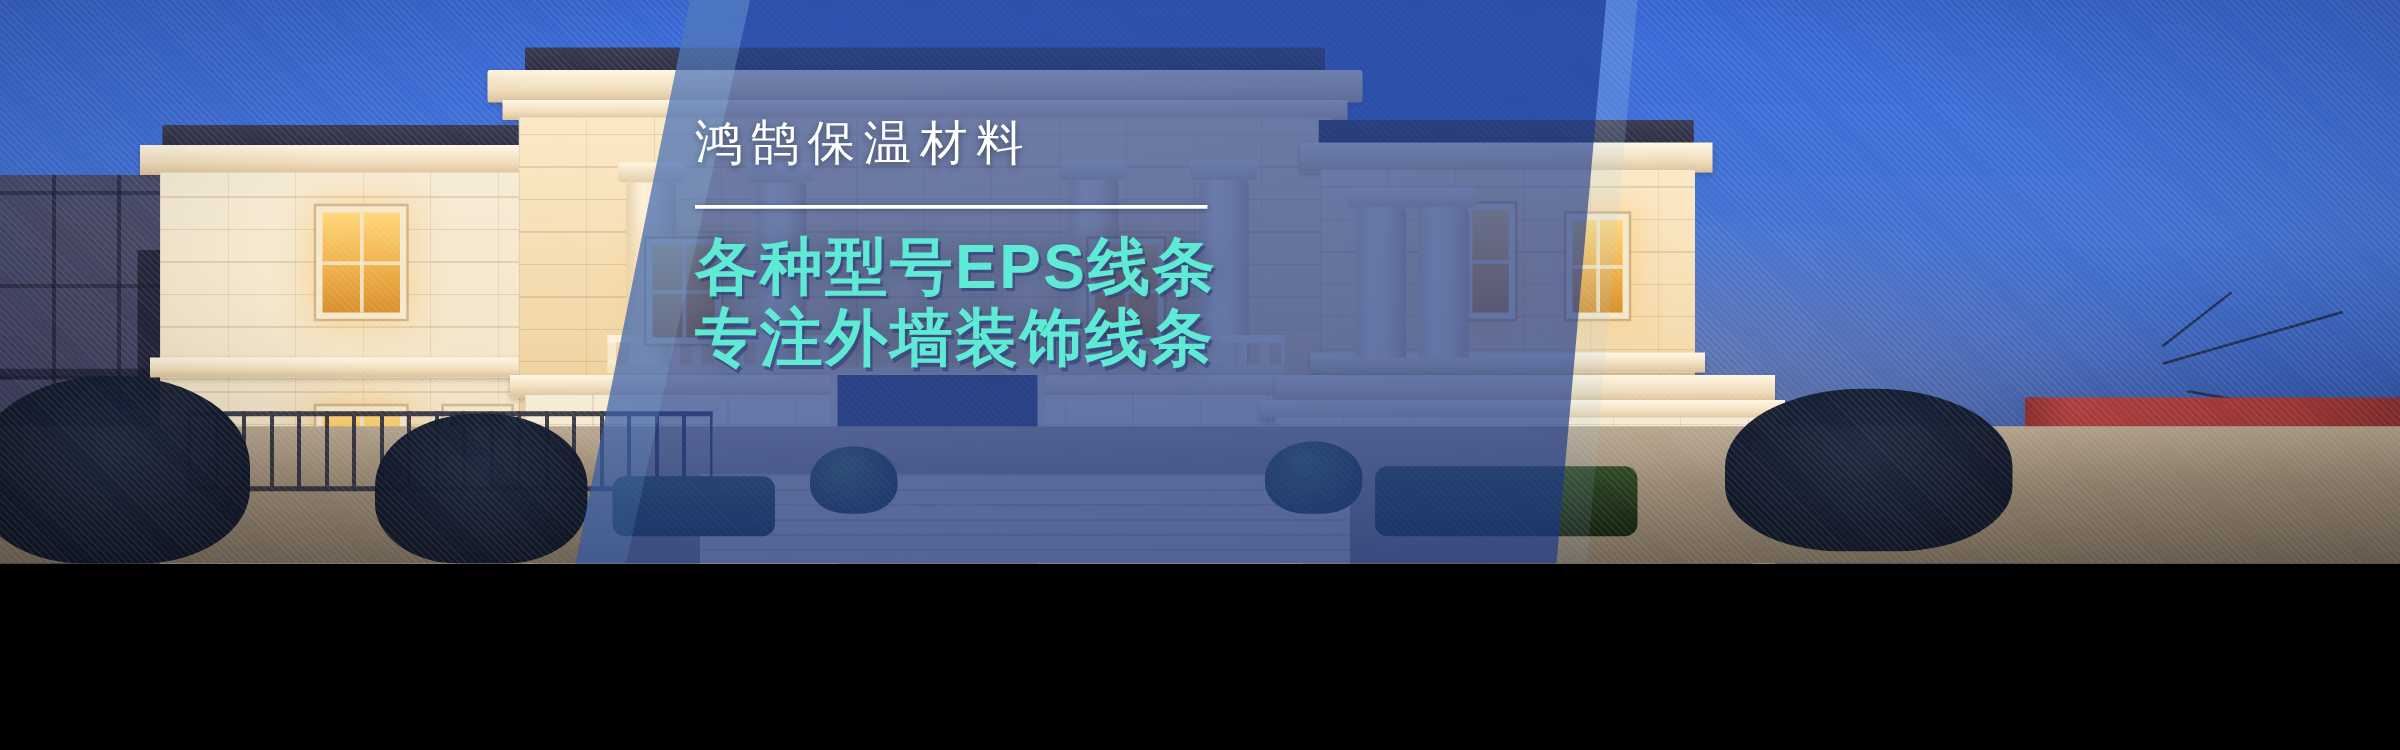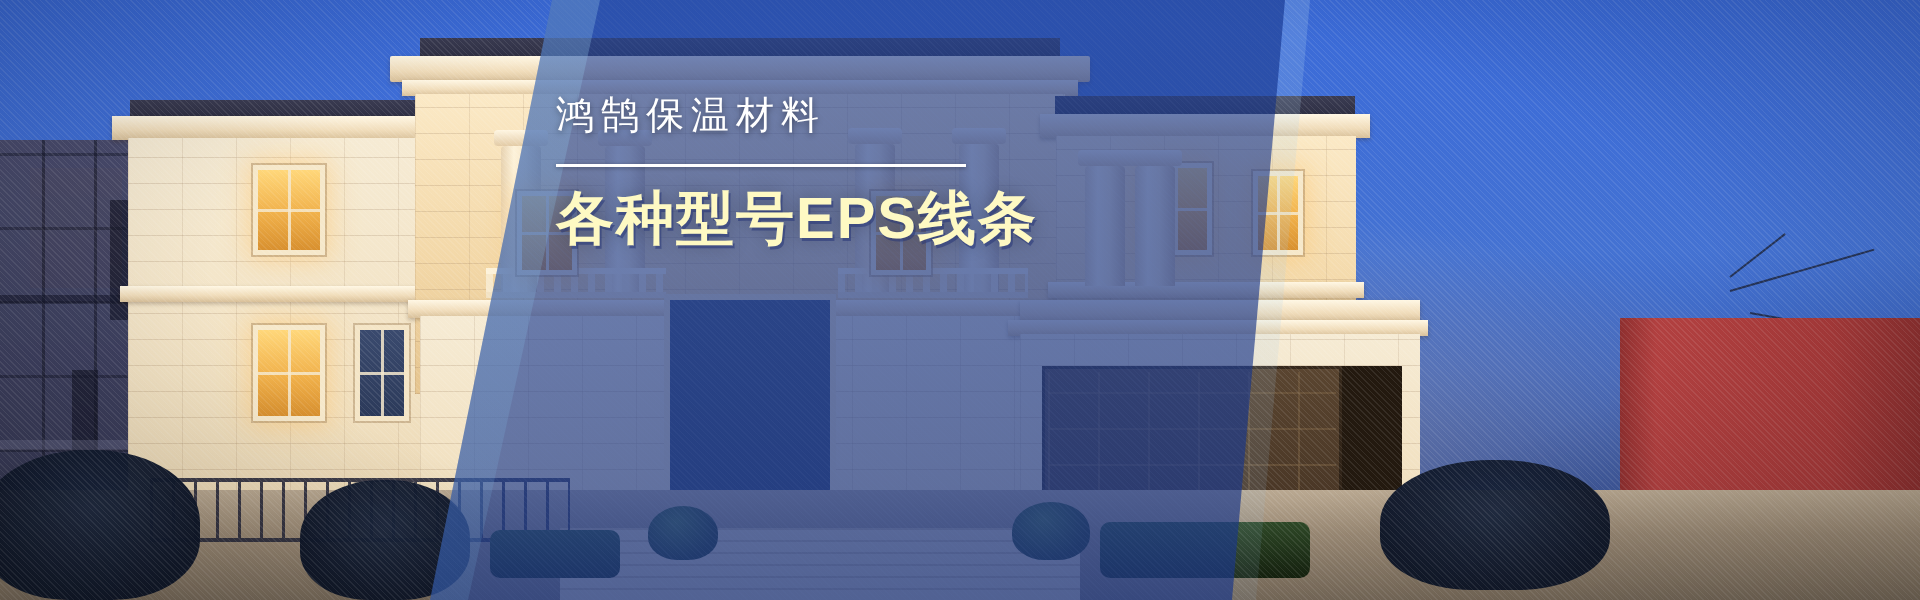--- a/index.html
+++ b/index.html
@@ -3,21 +3,21 @@
 <meta charset="utf-8">
 <title>Banner</title>
 <style>
   * { margin:0; padding:0; box-sizing:border-box; }
   html,body { background:#000; }
   body { font-family:"Liberation Sans","DejaVu Sans",sans-serif; }
 
   #banner {
     position:relative;
     width:1920px;
-    height:600px;
+    height:451px;
     overflow:hidden;
     background:#2f62cf;
   }
 
   
   .sky {
     position:absolute; inset:0;
     background:
       linear-gradient(180deg,
         #3a6ad8 0%,
@@ -287,23 +287,23 @@
     font-weight:400;
     text-shadow:0 2px 6px rgba(0,0,0,.42);
     line-height:1.25;
   }
   .rule {
     width:410px; height:3px; background:#ffffff;
     margin:24px 0 18px 0;
     box-shadow:0 1px 4px rgba(0,0,0,.35);
   }
   .headline {
-    font-size:58px;
+    font-size:50px;
     font-weight:bold;
-    color:#fef9c3;
+    color:#5eead4;
     letter-spacing:2px;
     line-height:1.14;
     text-shadow:2px 3px 0 rgba(40,55,120,.55), 0 0 18px rgba(0,0,0,.28);
     white-space:nowrap;
   }
   .tagline {
     margin-top:28px;
     font-size:28px;
     color:#ffffff;
     letter-spacing:3px;
@@ -427,15 +427,16 @@
   <div class="vignette"></div>
 
   <div class="panel-main"></div>
   <div class="panel-light"></div>
   <div class="panel-edge-r"></div>
 
   <div class="text-block">
     <div class="brand">鸿鹄保温材料</div>
     <div class="rule"></div>
     <div class="headline">各种型号EPS线条</div>
+    <div class="headline">专注外墙装饰线条</div>
   </div>
 
 </div>
 
 </body></html>

